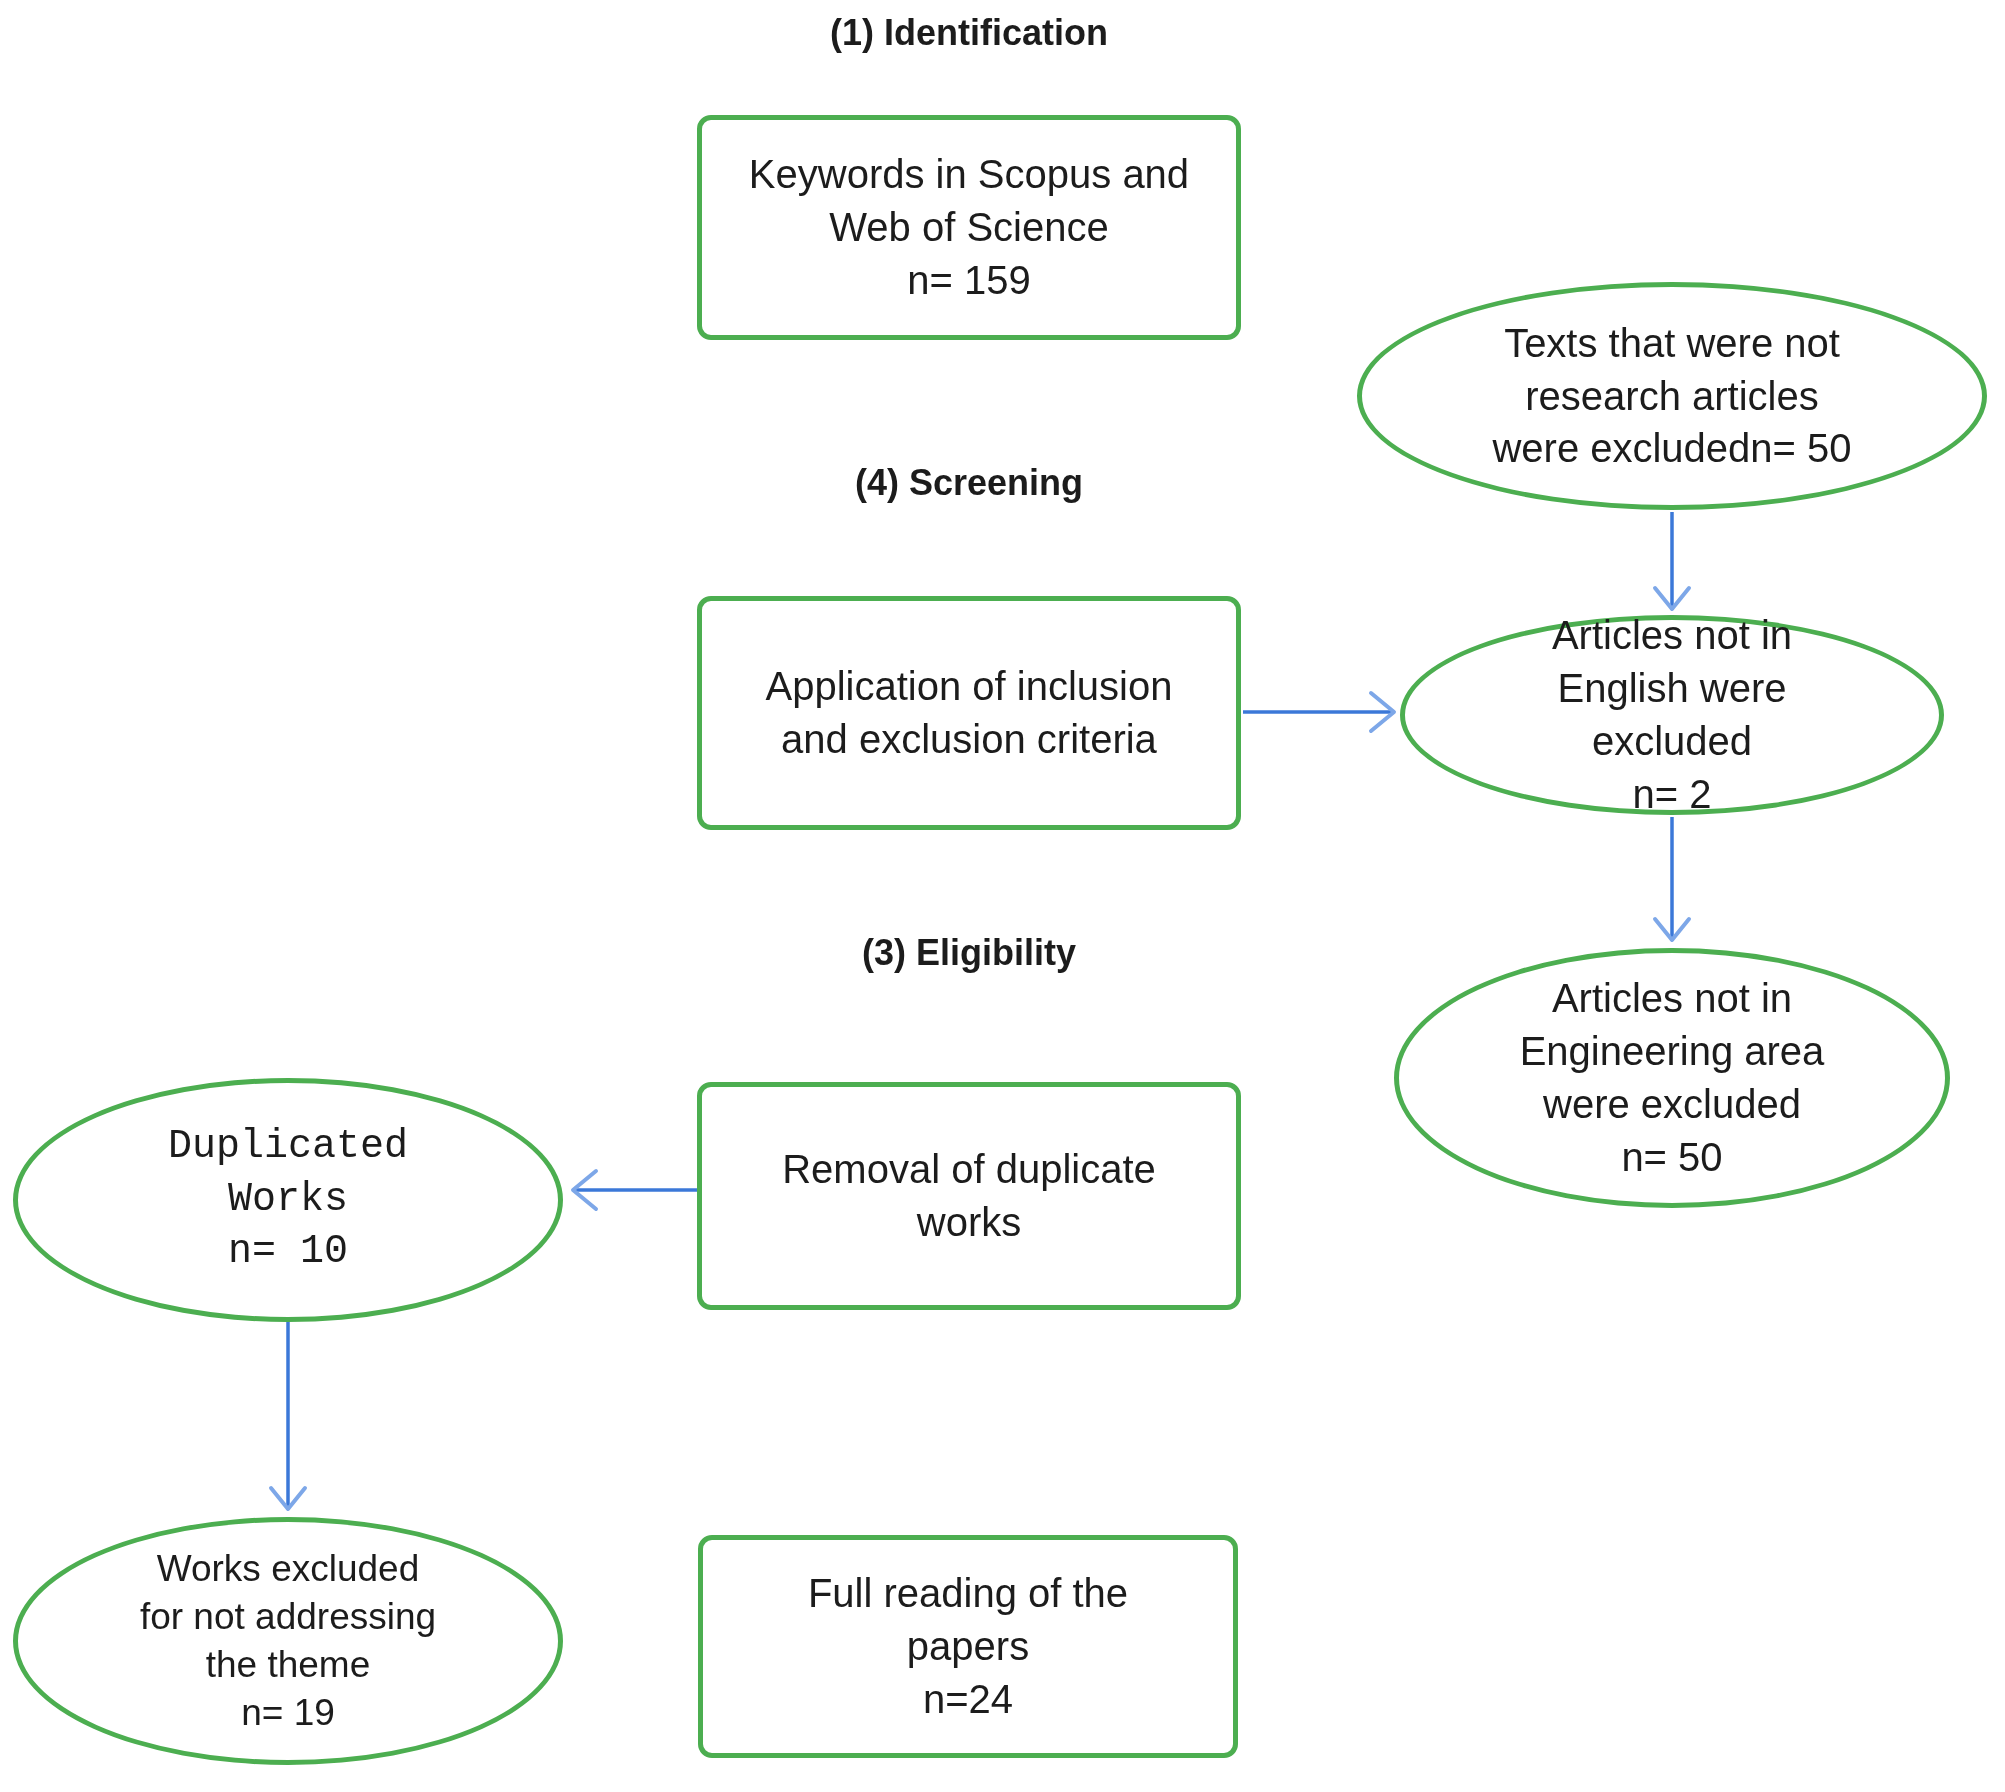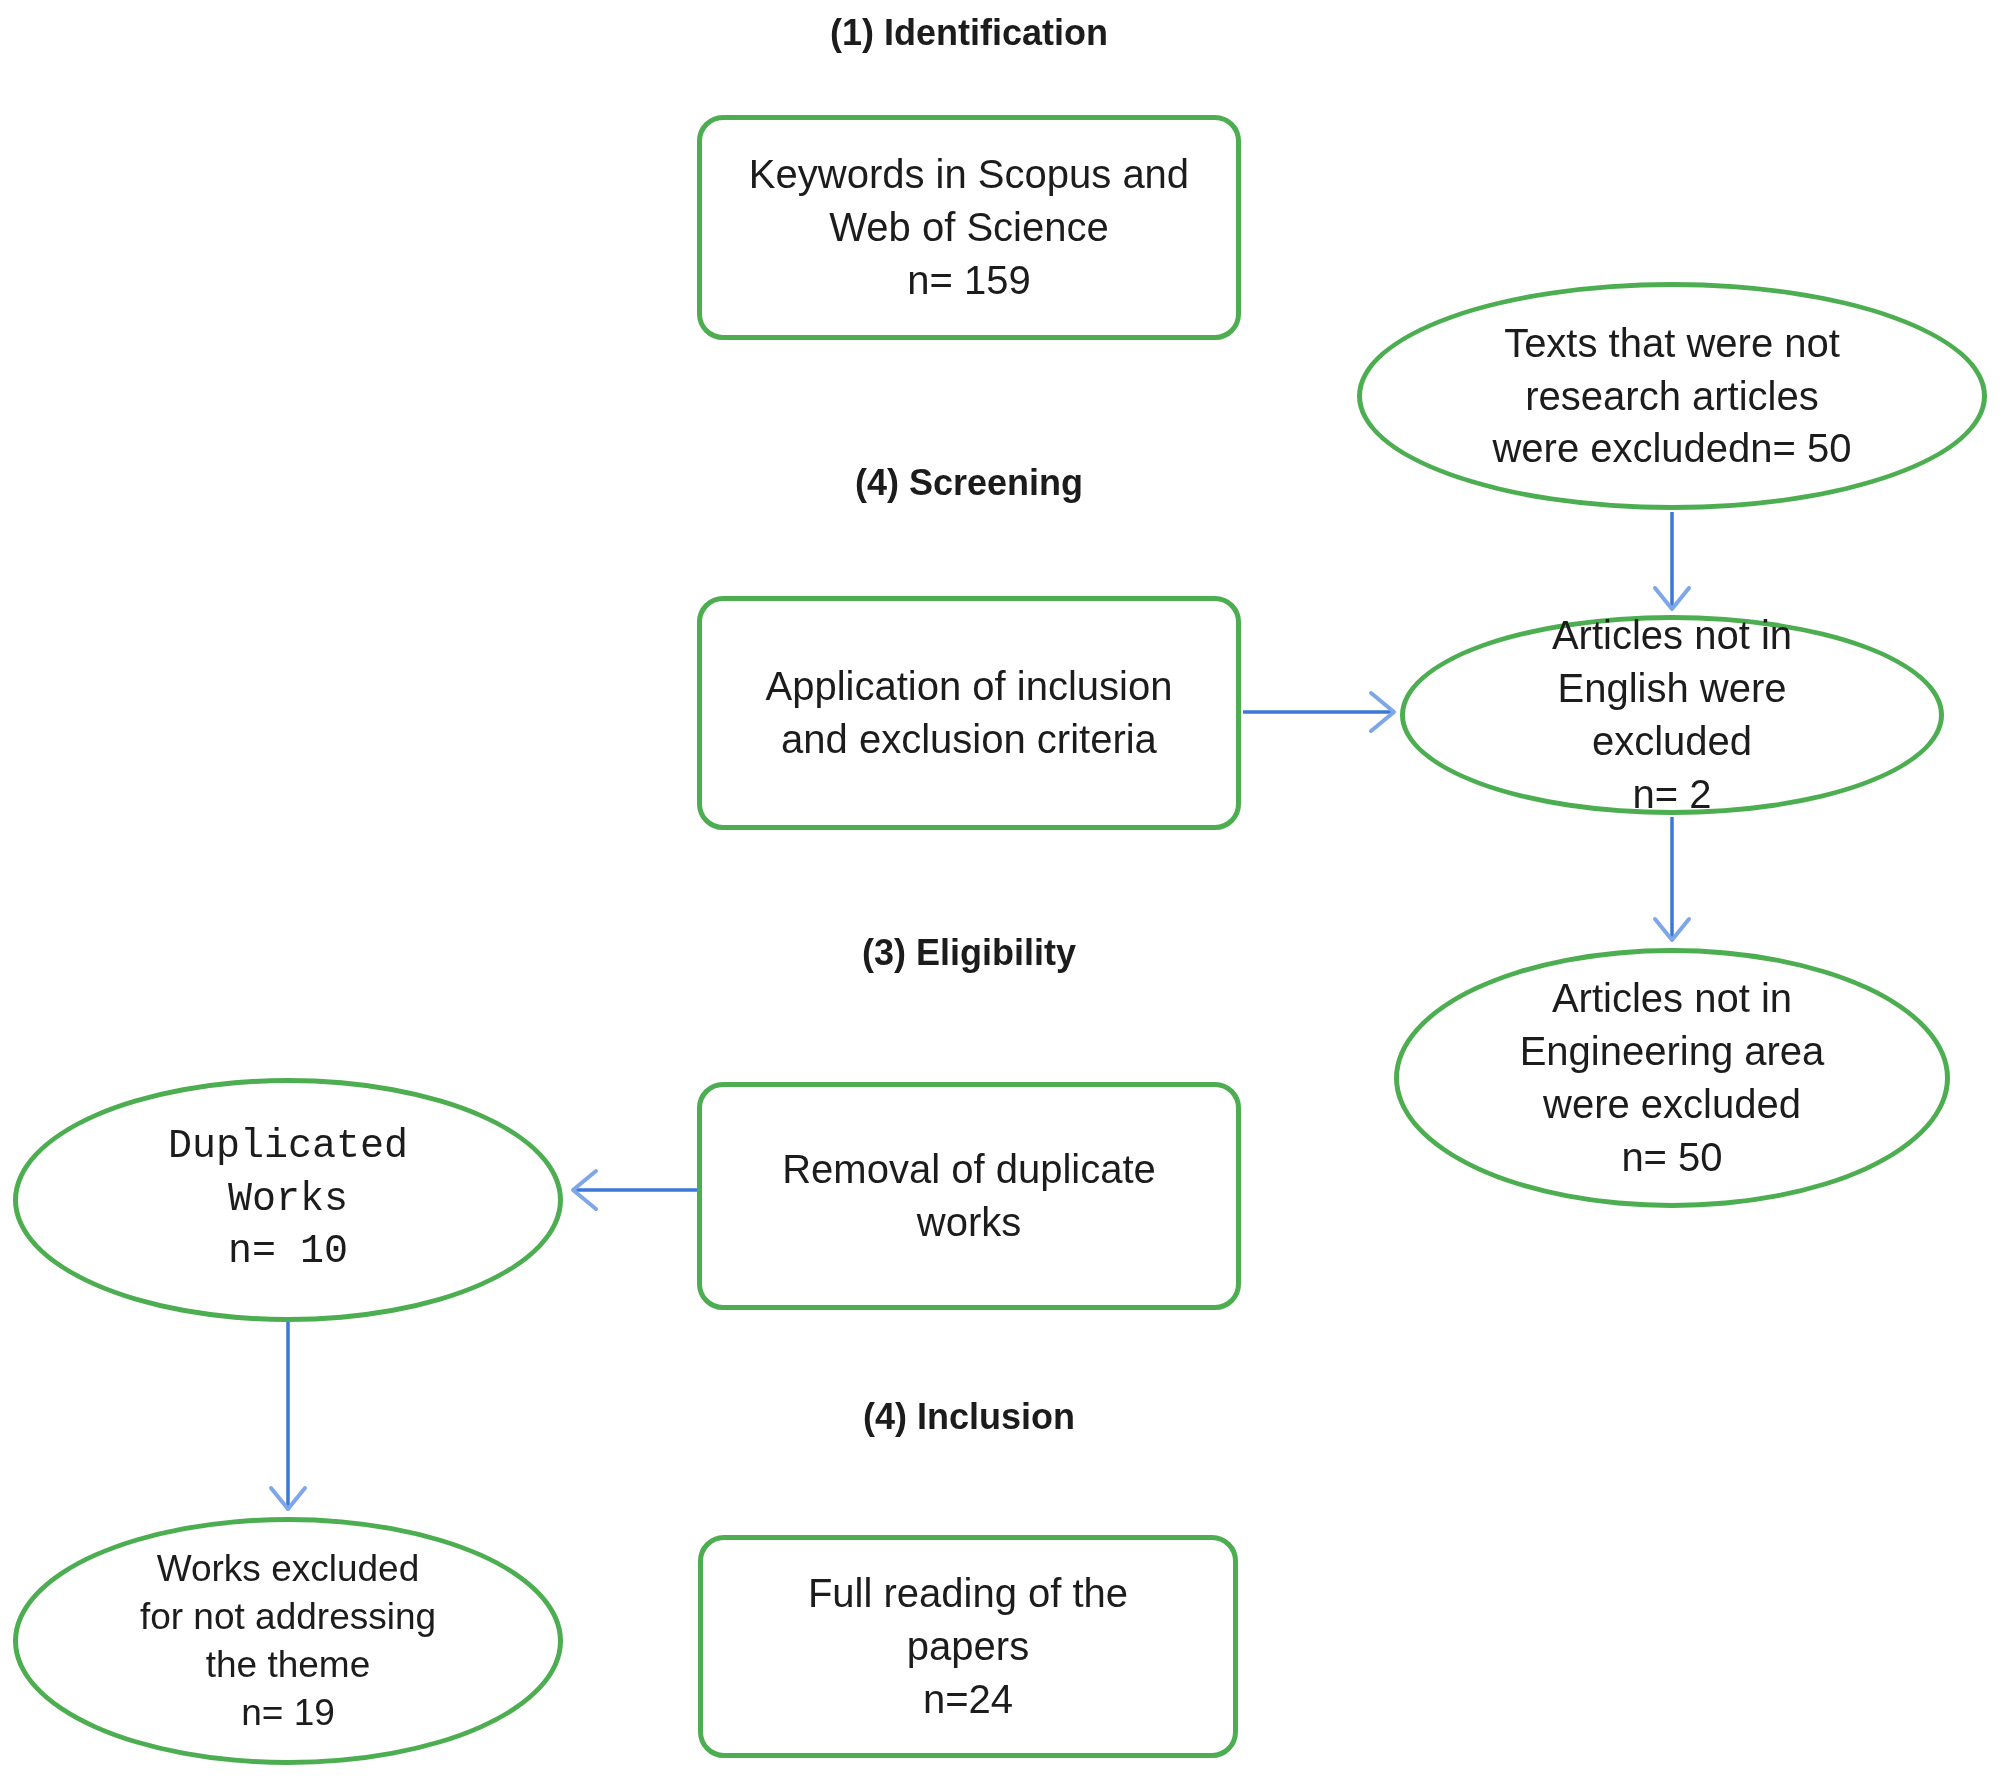--- a/index.html
+++ b/index.html
@@ -29,42 +29,41 @@
   .node{
     position:absolute;
     box-sizing:border-box;
     background:#ffffff;
     border:5px solid var(--shape-border);
     display:flex;
     align-items:center;
     justify-content:center;
     text-align:center;
   }
-  .box{border-radius:26px;}
+  .box{border-radius:14px;}
   .ellipse{border-radius:50%;}
   .label{
     font-size:40px;
     line-height:1.32;
     white-space:pre-line;
     color:var(--text);
   }
   .label.small{font-size:37px;line-height:1.3;}
   .arrow{position:absolute;overflow:visible;}
   .arrow .shaft{stroke:var(--arrow);stroke-width:3.5;fill:none;}
   .arrow .head{stroke:var(--arrow-head);stroke-width:4;fill:none;stroke-linecap:round;stroke-linejoin:round;}
 </style>
 </head>
 <body>
 
 <div class="canvas">
 
   <div class="heading" style="top:12px;">(1) Identification</div>
   <div class="heading" style="top:462px;">(4) Screening</div>
   <div class="heading" style="top:932px;">(3) Eligibility</div>
-  <div class="heading" style="top:1396px;">(4) Inclusion</div>
 
   <div class="node box" style="left:697px;top:115px;width:544px;height:225px;">
     <span class="label">Keywords in Scopus and
 Web of Science
 n= 159</span>
   </div>
 
   <div class="node ellipse" style="left:1357px;top:282px;width:630px;height:228px;">
     <span class="label">Texts that were not
 research articles

